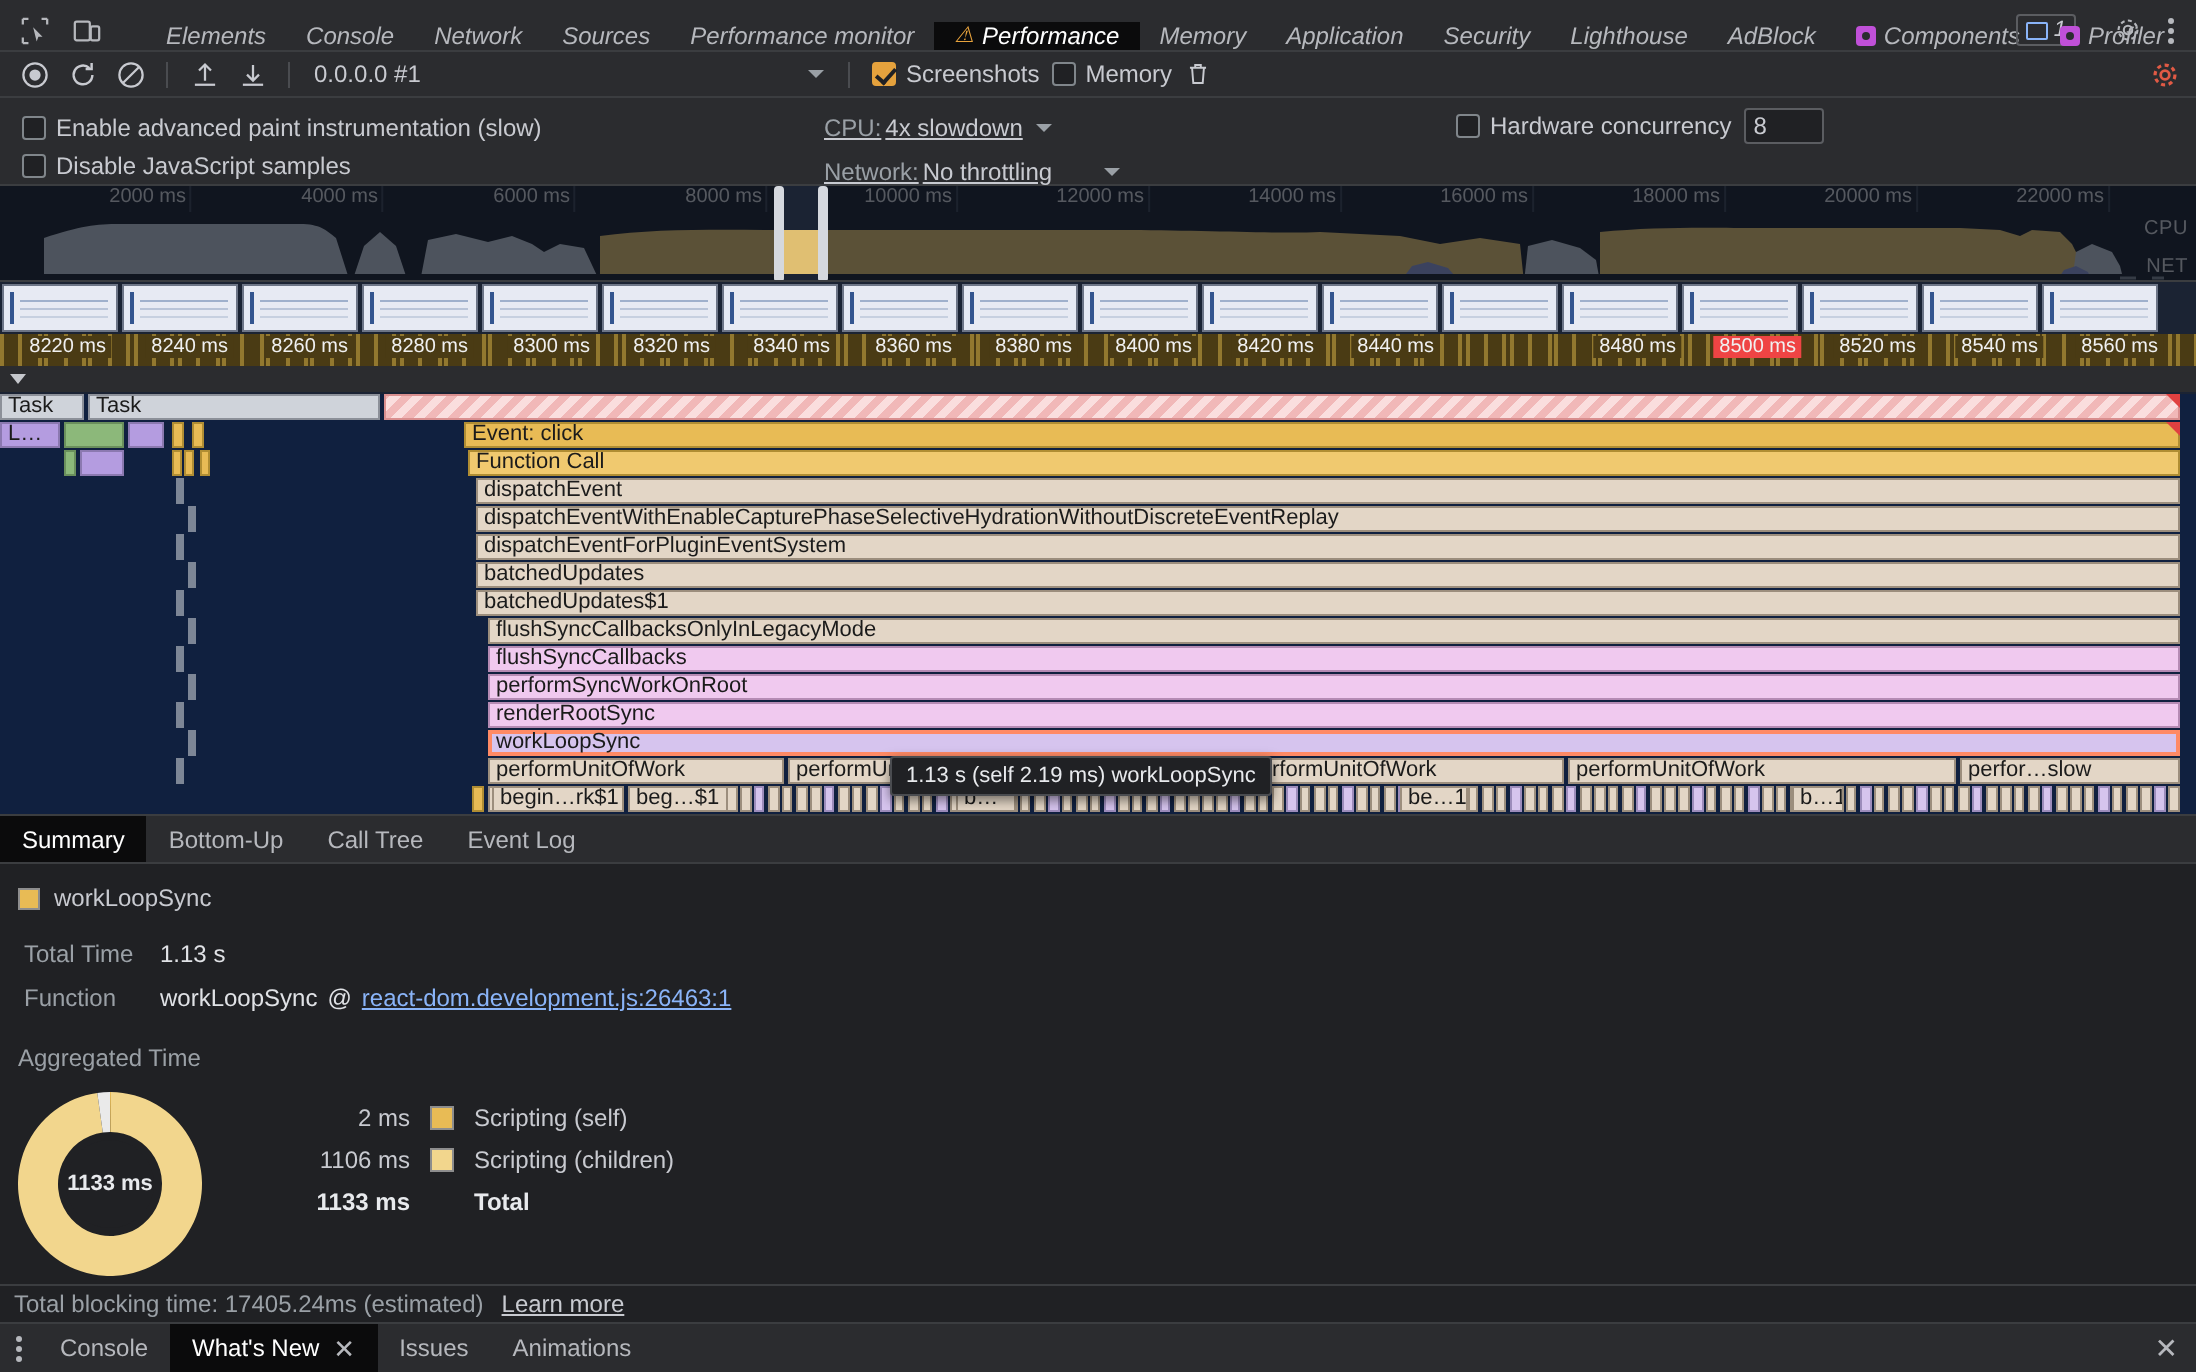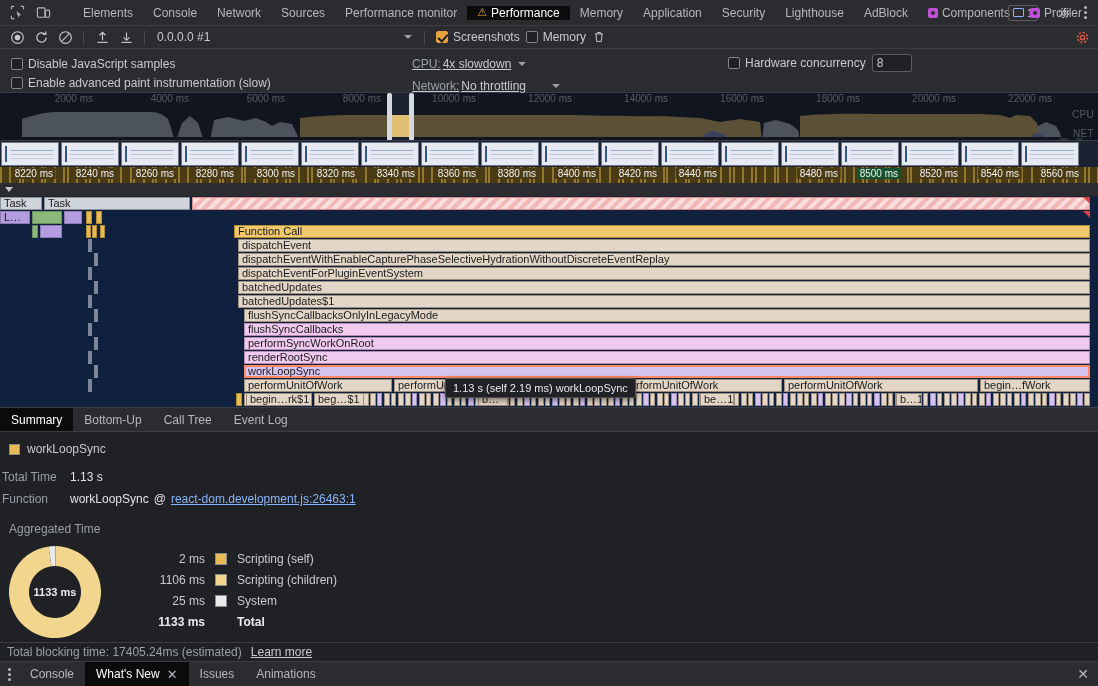--- a/index.html
+++ b/index.html
@@ -8,22 +8,22 @@
     background: #202124;
     font-family: "Liberation Sans", sans-serif;
     font-size: 12px;
     color: #c8cad0;
     overflow: hidden;
   }
   .app { width: 1098px; height: 686px; display: flex; flex-direction: column; position: relative; }
 
   
   .tabbar {
-    height: 26px; background: #2b2c2f; display: flex; align-items: center;
-    border-bottom: 1px solid #3b3d40; flex: none;
+    height: 26px; background: #2b2c2f; display: flex; align-items: flex-end;
+    border-bottom: 1px solid #3b3d40; flex: none; font-style: italic;
   }
   .tb-icons { display: flex; align-items: center; padding: 0 4px 0 6px; gap: 4px; }
   .tb-ico { width: 22px; height: 20px; display: flex; align-items: center; justify-content: center;
             border-radius: 2px; cursor: pointer; }
   .tb-ico svg { display: block; }
   .tb-sep { width: 1px; background: #4a4c50; margin: 5px 5px; }
   .tabs { display: flex; align-items: stretch; flex: 1; min-width: 0; }
   .tab {
     display: flex; align-items: center; gap: 4px; padding: 0 10px;
     font-size: 12px; color: #b6b8bd; cursor: pointer; white-space: nowrap;
@@ -161,21 +161,21 @@
     height: 25px; background: #2b2c2f; display: flex; align-items: stretch;
     border-top: 1px solid #3b3d40; border-bottom: 1px solid #3b3d40; flex: none;
   }
   .dtab { display: flex; align-items: center; padding: 0 11px; font-size: 12px; color: #b6b8bd; cursor: pointer; }
   .dtab.active { background: #0b0b0c; color: #ffffff; }
 
   
   .details { flex: 1; background: #202124; overflow: hidden; position: relative; padding: 10px 0 0 0; }
   .d-title { display: flex; align-items: center; gap: 7px; padding: 0 8px 0 9px; margin-bottom: 10px; }
   .swatch { width: 11px; height: 11px; border: 1px solid #8d8d8d; flex: none; }
-  .d-row { display: flex; align-items: center; padding: 0 2px; height: 22px; font-size: 12px; }
+  .d-row { display: flex; align-items: center; padding: 0 12px; height: 22px; font-size: 12px; }
   .d-key { color: #9aa0a6; min-width: 68px; }
   .d-val { color: #e0e2e6; }
   .d-link { color: #8ab4f8; text-decoration: underline; cursor: pointer; }
   .at-head { color: #9aa0a6; padding: 12px 9px 4px 9px; font-size: 12px; }
   .agg { display: flex; align-items: flex-start; padding-left: 7px; }
   .donut { position: relative; width: 96px; height: 96px; flex: none; margin-top: 4px; }
   .donut .hole {
     position: absolute; left: 26px; top: 26px; width: 44px; height: 44px; border-radius: 50%;
     background: #202124; display: flex; align-items: center; justify-content: center;
     color: #e8eaed; font-size: 11px; font-weight: bold;
@@ -345,27 +345,27 @@
         <circle cx="8" cy="8" r="2.3" stroke="#e05a45" stroke-width="1.5" fill="none"></circle>
         <circle cx="8" cy="8" r="5.3" stroke="#e05a45" stroke-width="1.7" fill="none" stroke-dasharray="2.2 1.9"></circle>
       </svg>
     </div>
   </div>
 
   <div class="settings">
     <div class="st-row">
       <label class="cbx-wrap">
         <span class="cbx"></span>
-        <span class="st-label">Disable JavaScript samples</span>
+        <span class="st-label">Enable advanced paint instrumentation (slow)</span>
       </label>
     </div>
     <div class="st-row">
       <label class="cbx-wrap">
         <span class="cbx"></span>
-        <span class="st-label">Enable advanced paint instrumentation (slow)</span>
+        <span class="st-label">Disable JavaScript samples</span>
       </label>
     </div>
     <div class="st-mid">
       <div class="mrow">
         <span class="mlabel">CPU:</span>
         <span class="st-sel">
           <span>4x slowdown</span>
           <span class="caret"></span>
         </span>
       </div>
@@ -625,21 +625,21 @@
       <div class="fr-tick" style="left: 302px;"><span style="background: rgb(74, 59, 20); padding: 0px 3px;">8300 ms</span></div>
       <div class="fr-tick" style="left: 362px;"><span style="background: rgb(74, 59, 20); padding: 0px 3px;">8320 ms</span></div>
       <div class="fr-tick" style="left: 422px;"><span style="background: rgb(74, 59, 20); padding: 0px 3px;">8340 ms</span></div>
       <div class="fr-tick" style="left: 483px;"><span style="background: rgb(74, 59, 20); padding: 0px 3px;">8360 ms</span></div>
       <div class="fr-tick" style="left: 543px;"><span style="background: rgb(74, 59, 20); padding: 0px 3px;">8380 ms</span></div>
       <div class="fr-tick" style="left: 603px;"><span style="background: rgb(74, 59, 20); padding: 0px 3px;">8400 ms</span></div>
       <div class="fr-tick" style="left: 664px;"><span style="background: rgb(74, 59, 20); padding: 0px 3px;">8420 ms</span></div>
       <div class="fr-tick" style="left: 724px;"><span style="background: rgb(74, 59, 20); padding: 0px 3px;">8440 ms</span></div>
       <div class="fr-tick" style="left: 784px; margin-top: 20px;"><span style="background: rgb(74, 59, 20); padding: 0px 3px;">8460 ms</span></div>
       <div class="fr-tick" style="left: 845px;"><span style="background: rgb(74, 59, 20); padding: 0px 3px; margin-top: 20px;">8480 ms</span></div>
-      <div class="fr-tick" style="left: 905px;"><span style="background: #14532d; padding: 0px 3px;">8500 ms</span></div>
+      <div class="fr-tick" style="left: 905px;"><span style="background: #ef4444; padding: 0px 3px;">8500 ms</span></div>
       <div class="fr-tick" style="left: 965px;"><span style="background: rgb(74, 59, 20); padding: 0px 3px;">8520 ms</span></div>
       <div class="fr-tick" style="left: 1026px;"><span style="background: rgb(74, 59, 20); padding: 0px 3px;">8540 ms</span></div>
       <div class="fr-tick" style="left: 1086px;"><span style="background: rgb(74, 59, 20); padding: 0px 3px;">8560 ms</span></div>
     </div>
 
   <div class="flame">
     <div class="track-head">
       <span class="tri"></span>
     </div>
     <div id="flame-rows">
@@ -664,20 +664,21 @@
         <div style="position: absolute; left: 88px; top: 84px; width: 4px; height: 13px; background: rgb(125, 134, 150);"></div>
         <div style="position: absolute; left: 94px; top: 98px; width: 4px; height: 13px; background: rgb(125, 134, 150);"></div>
         <div style="position: absolute; left: 88px; top: 112px; width: 4px; height: 13px; background: rgb(125, 134, 150);"></div>
         <div style="position: absolute; left: 94px; top: 126px; width: 4px; height: 13px; background: rgb(125, 134, 150);"></div>
         <div style="position: absolute; left: 88px; top: 140px; width: 4px; height: 13px; background: rgb(125, 134, 150);"></div>
         <div style="position: absolute; left: 94px; top: 154px; width: 4px; height: 13px; background: rgb(125, 134, 150);"></div>
         <div style="position: absolute; left: 88px; top: 168px; width: 4px; height: 13px; background: rgb(125, 134, 150);"></div>
         <div style="position: absolute; left: 94px; top: 182px; width: 4px; height: 13px; background: rgb(125, 134, 150);"></div>
         <div style="position: absolute; left: 88px; top: 196px; width: 4px; height: 13px; background: rgb(125, 134, 150);"></div>
         <div class="frow" style="top: 28px;">
+          <div class="fbar c-yellow" style="left: 232px; width: 858px;">Event: click</div>
           <div class="red-tri" style="left: 1083px;"></div>
         </div>
         <div class="frow" style="top: 42px;">
           <div class="fbar c-yellow2" style="left: 234px; width: 856px;">Function Call</div>
         </div>
         <div class="frow" style="top: 56px;">
           <div class="fbar c-tan" style="left: 238px; width: 852px;">dispatchEvent</div>
         </div>
         <div class="frow" style="top: 70px;">
           <div class="fbar c-tan" style="left: 238px; width: 852px;">dispatchEventWithEnableCapturePhaseSelectiveHydrationWithoutDiscreteEventReplay</div>
@@ -704,21 +705,21 @@
           <div class="fbar c-pink" style="left: 244px; width: 846px;">renderRootSync</div>
         </div>
         <div class="frow" style="top: 182px;">
           <div class="fbar c-lav selected" style="left: 244px; width: 846px;">workLoopSync</div>
         </div>
         <div class="frow" style="top: 196px;">
           <div class="fbar c-tan" style="left: 244px; width: 148px;">performUnitOfWork</div>
           <div class="fbar c-tan" style="left: 394px; width: 236px;">performUnitOfWork</div>
           <div class="fbar c-tan" style="left: 632px; width: 150px;">rformUnitOfWork</div>
           <div class="fbar c-tan" style="left: 784px; width: 194px;">performUnitOfWork</div>
-          <div class="fbar c-tan" style="left: 980px; width: 110px;">begin…fWork</div>
+          <div class="fbar c-tan" style="left: 980px; width: 110px;">perfor…slow</div>
         </div>
         <div class="frow" style="top: 210px;">
           <div class="fbar c-tan" style="left: 244px; width: 6px;"></div>
           <div class="fbar c-tan" style="left: 251px; width: 6px;"></div>
           <div class="fbar c-tan" style="left: 258px; width: 4px;"></div>
           <div class="fbar c-lav" style="left: 265px; width: 6px;"></div>
           <div class="fbar c-tan" style="left: 272px; width: 4px;"></div>
           <div class="fbar c-tan" style="left: 279px; width: 6px;"></div>
           <div class="fbar c-tan" style="left: 286px; width: 6px;"></div>
           <div class="fbar c-lav" style="left: 293px; width: 4px;"></div>
@@ -887,25 +888,20 @@
           <div class="lg-row">
             <div class="lg-val">2 ms</div>
             <div class="lg-sw" style="background: rgb(232, 187, 85);"></div>
             <div class="lg-name">Scripting (self)</div>
           </div>
           <div class="lg-row">
             <div class="lg-val">1106 ms</div>
             <div class="lg-sw" style="background: rgb(242, 214, 141);"></div>
             <div class="lg-name">Scripting (children)</div>
           </div>
-          <div class="lg-row">
-            <div class="lg-val">25 ms</div>
-            <div class="lg-sw" style="background: rgb(234, 234, 234);"></div>
-            <div class="lg-name">System</div>
-          </div>
           <div class="lg-row total">
             <div class="lg-val">1133 ms</div>
             <div class="lg-sw"></div>
             <div class="lg-name">Total</div>
           </div>
         </div>
     </div>
   </div>
 
   <div class="statusbar">

